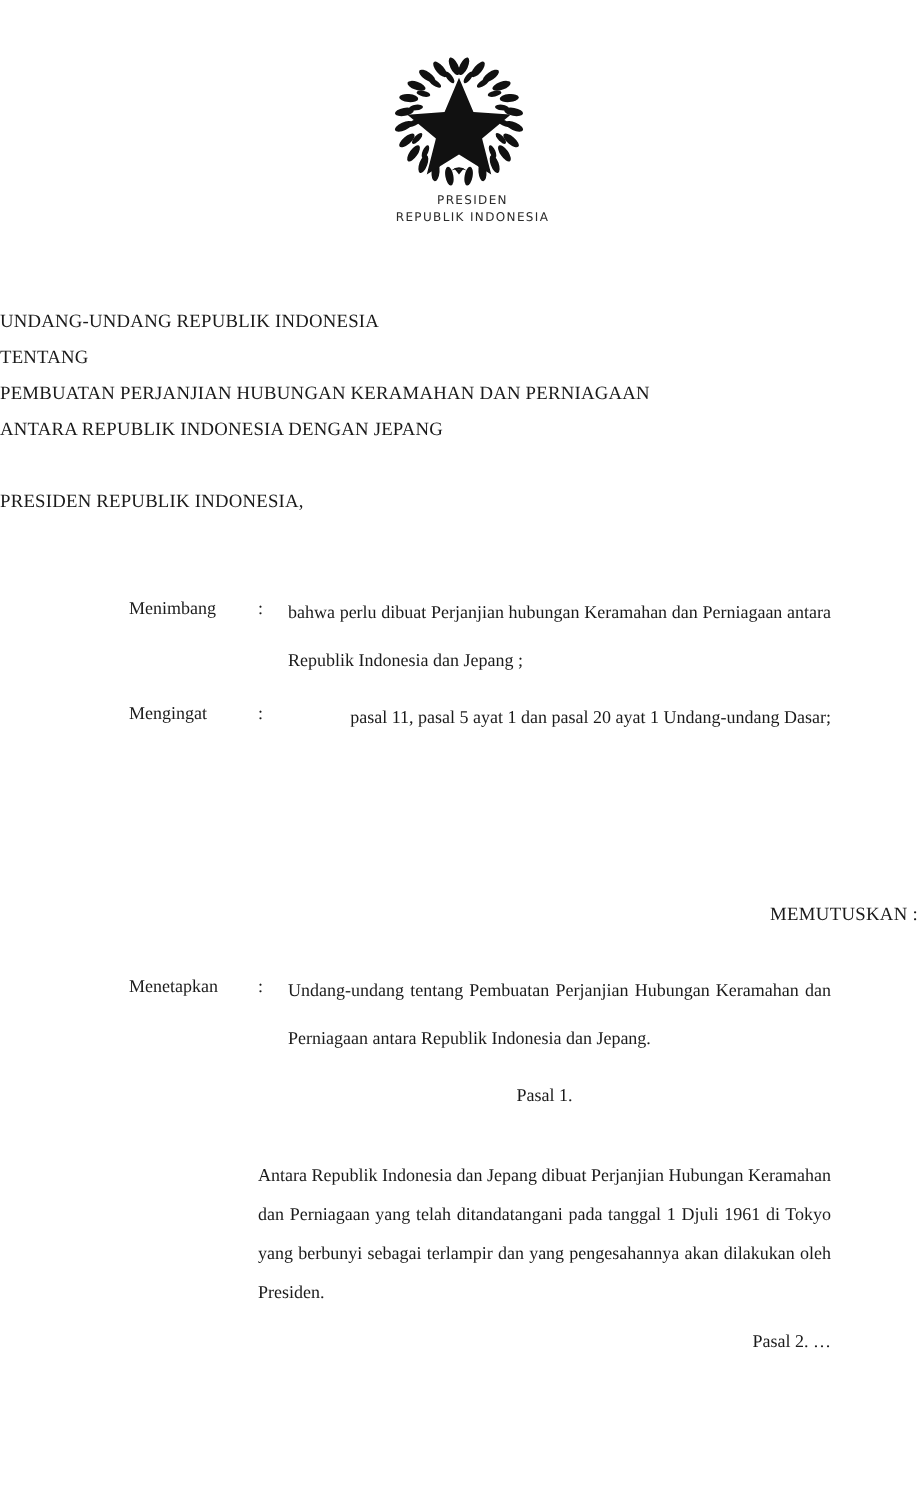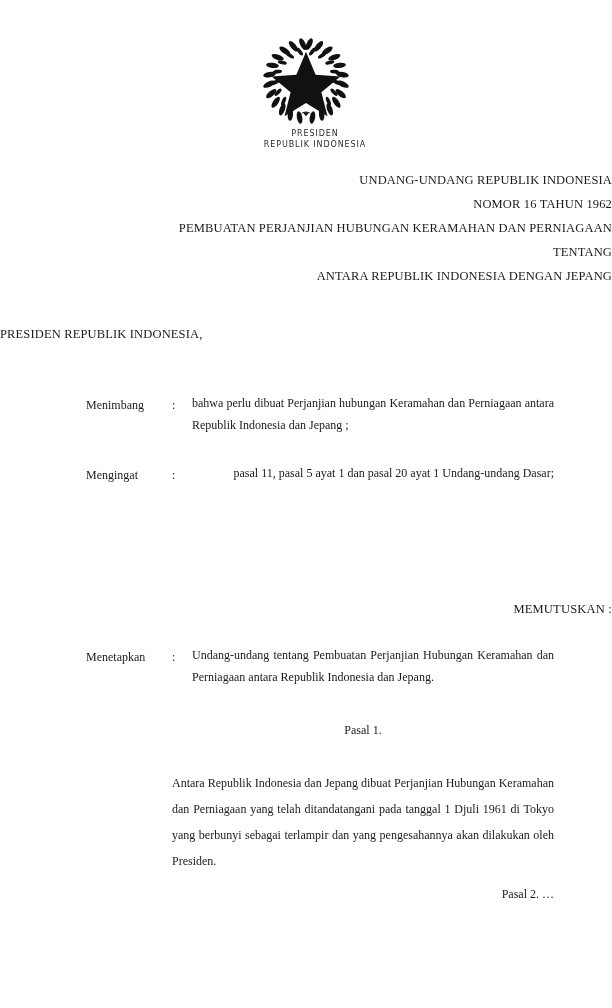--- a/index.html
+++ b/index.html
@@ -40,24 +40,24 @@
     line-height: 11px;
     letter-spacing: 0.9px;
     color: #2b2b2b;
     padding-left: 18px;
   }
   .emblem-caption span { display: block; }
 
   
   .title-block {
     position: absolute;
-    top: 168px;
-    left: 0;
-    width: 612px;
-    text-align: right;
+    top: 202px;
+    left: 0;
+    width: 612px;
+    text-align: left;
   }
   .title-block .tline {
     font-size: 12.5px;
     line-height: 24px;
     letter-spacing: 0.15px;
     white-space: nowrap;
   }
 
   
   .institution {
@@ -89,21 +89,21 @@
     position: absolute;
     left: 86px;
     top: 0;
     width: 20px;
     font-size: 12px;
     line-height: 26px;
   }
   .clause-body {
     margin-left: 106px;
     font-size: 12px;
-    line-height: 22px;
+    line-height: 32px;
     text-align: justify;
     text-justify: inter-word;
   }
   .clause-body.nojustify { text-align: right; }
 
   #clause-menimbang { top: 392px; }
   #clause-mengingat { top: 462px; }
 
   .standalone-line {
     position: absolute;
@@ -301,23 +301,22 @@
       </g>
     </svg>
     <div class="emblem-caption">
       <span>PRESIDEN</span>
       <span>REPUBLIK INDONESIA</span>
     </div>
   </div>
 
   <div class="title-block">
     <div class="tline">UNDANG-UNDANG REPUBLIK INDONESIA</div>
-    <div class="tline">NOMOR 16 TAHUN 1962</div>
+    <div class="tline">TENTANG</div>
     <div class="tline">PEMBUATAN PERJANJIAN HUBUNGAN KERAMAHAN DAN PERNIAGAAN</div>
-    <div class="tline">TENTANG</div>
     <div class="tline">ANTARA REPUBLIK INDONESIA DENGAN JEPANG</div>
   </div>
 
   <div class="institution">PRESIDEN REPUBLIK INDONESIA,</div>
 
   <div class="clause" id="clause-menimbang">
     <div class="clause-label">Menimbang</div>
     <div class="clause-colon">:</div>
     <div class="clause-body">bahwa perlu dibuat Perjanjian hubungan Keramahan dan Perniagaan antara Republik Indonesia dan Jepang ;</div>
   </div>

